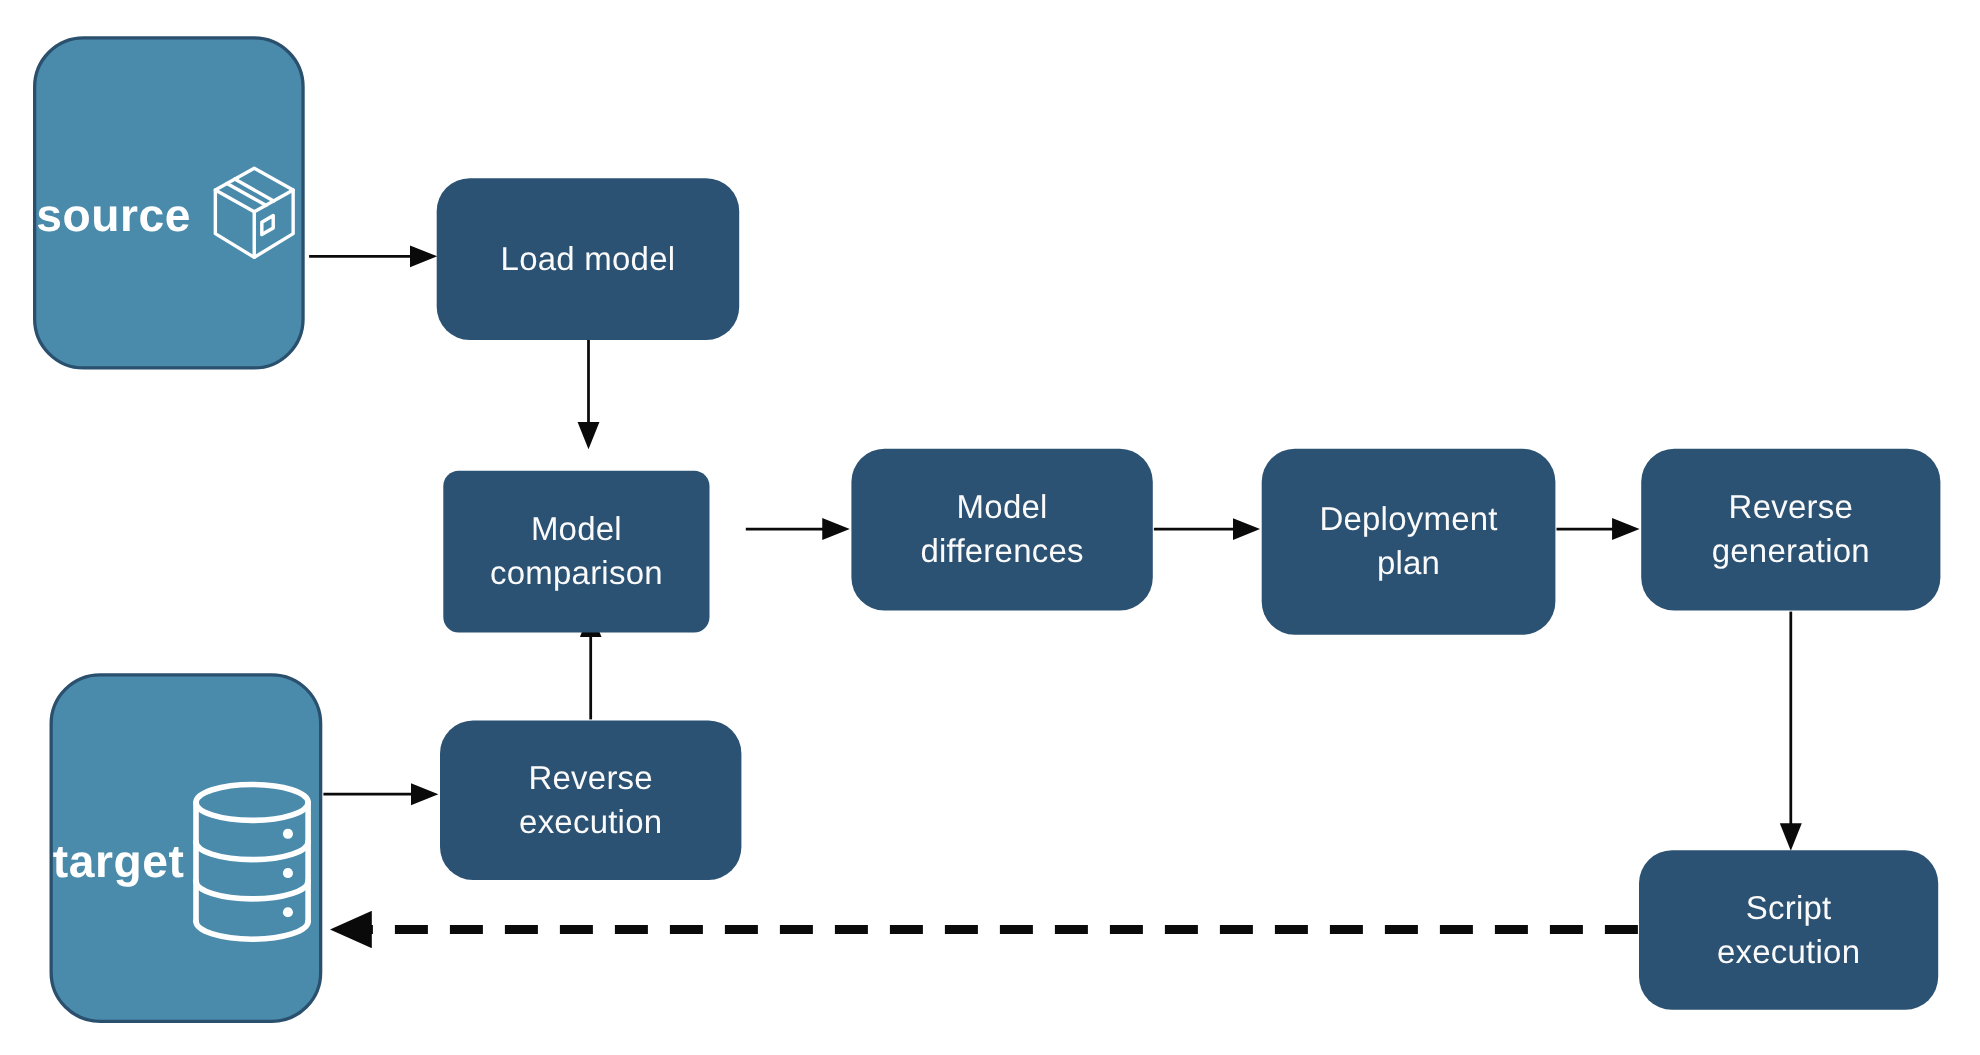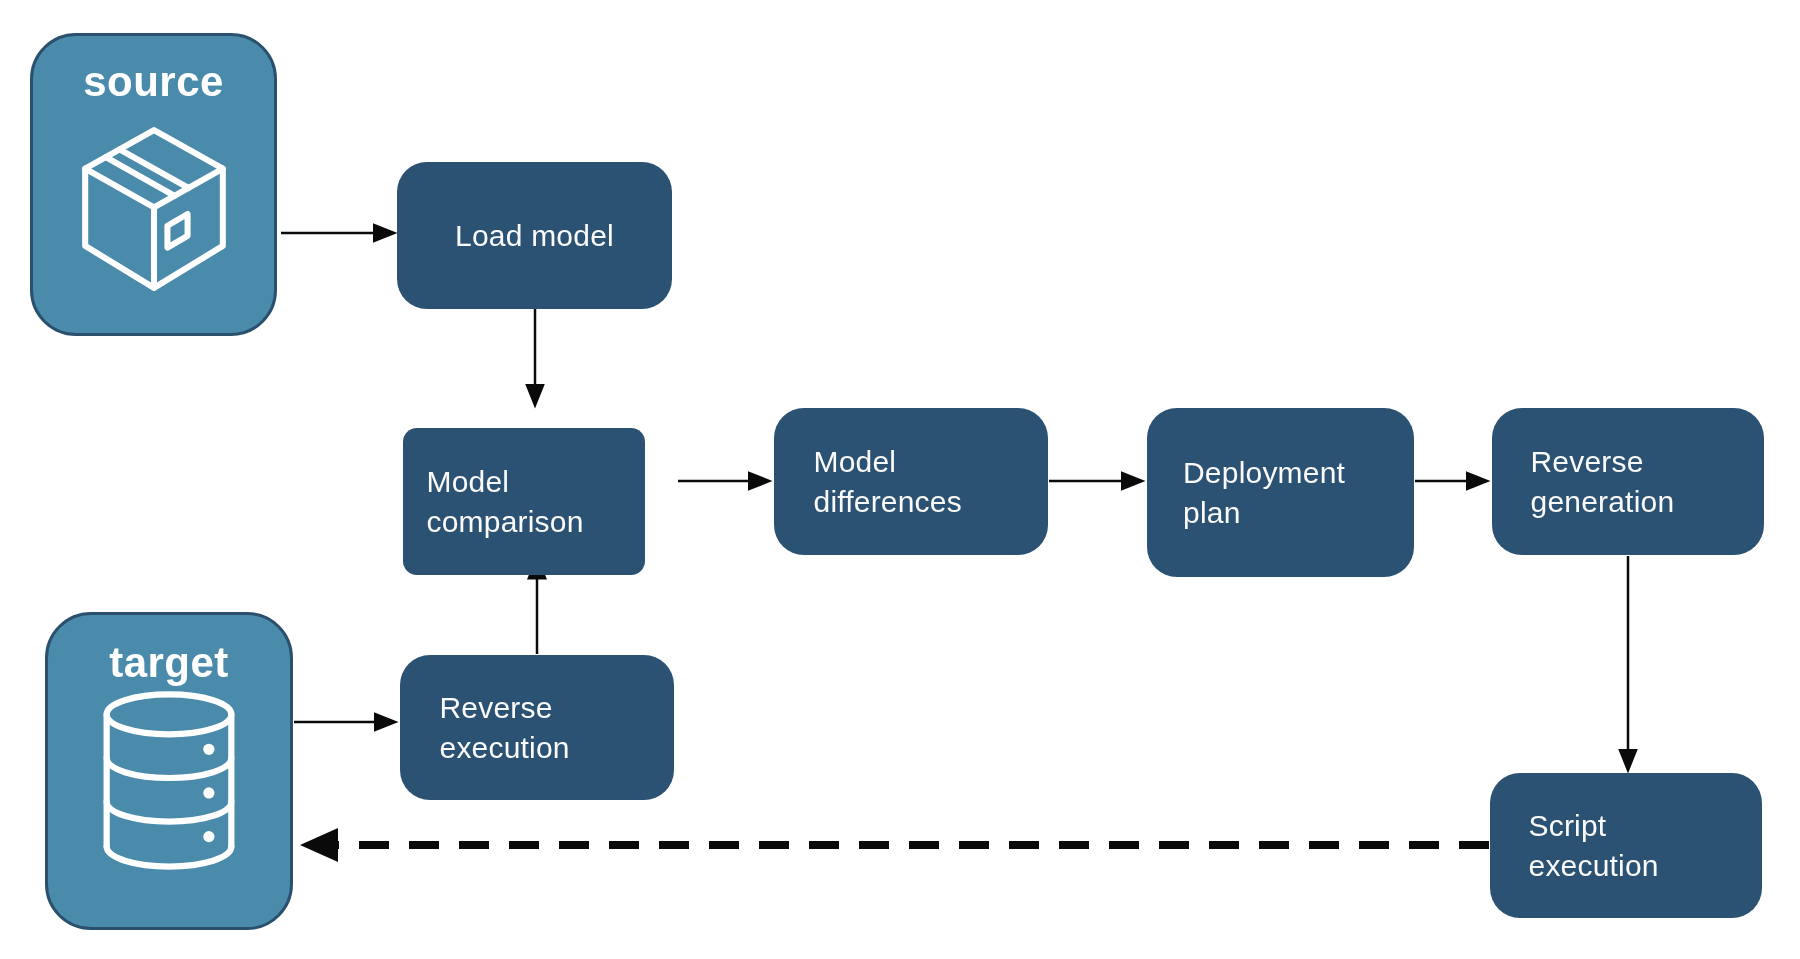--- a/index.html
+++ b/index.html
@@ -23,32 +23,32 @@
     border-radius: 30px;
     display: flex;
     align-items: center;
     justify-content: center;
     color: #FAFAFA;
   }
   .node .label {
     font-size: 30px;
     line-height: 1.32;
     font-weight: 400;
-    text-align: left;
+    text-align: center;
     max-width: 195px;
     letter-spacing: 0.2px;
   }
   .endpoint {
     position: absolute;
     background: #4A8BAC;
     border: 3px solid #2A506E;
     border-radius: 46px;
     box-sizing: border-box;
     display: flex;
-    flex-direction: column;
+    flex-direction: row;
     align-items: center;
     color: #FFFFFF;
   }
   .endpoint .label {
     font-size: 42px;
     font-weight: 700;
     letter-spacing: 0.5px;
     text-align: center;
   }
   .endpoint-source { left: 30px; top: 33px; width: 247px; height: 303px; padding-top: 22px; gap: 14px; }

